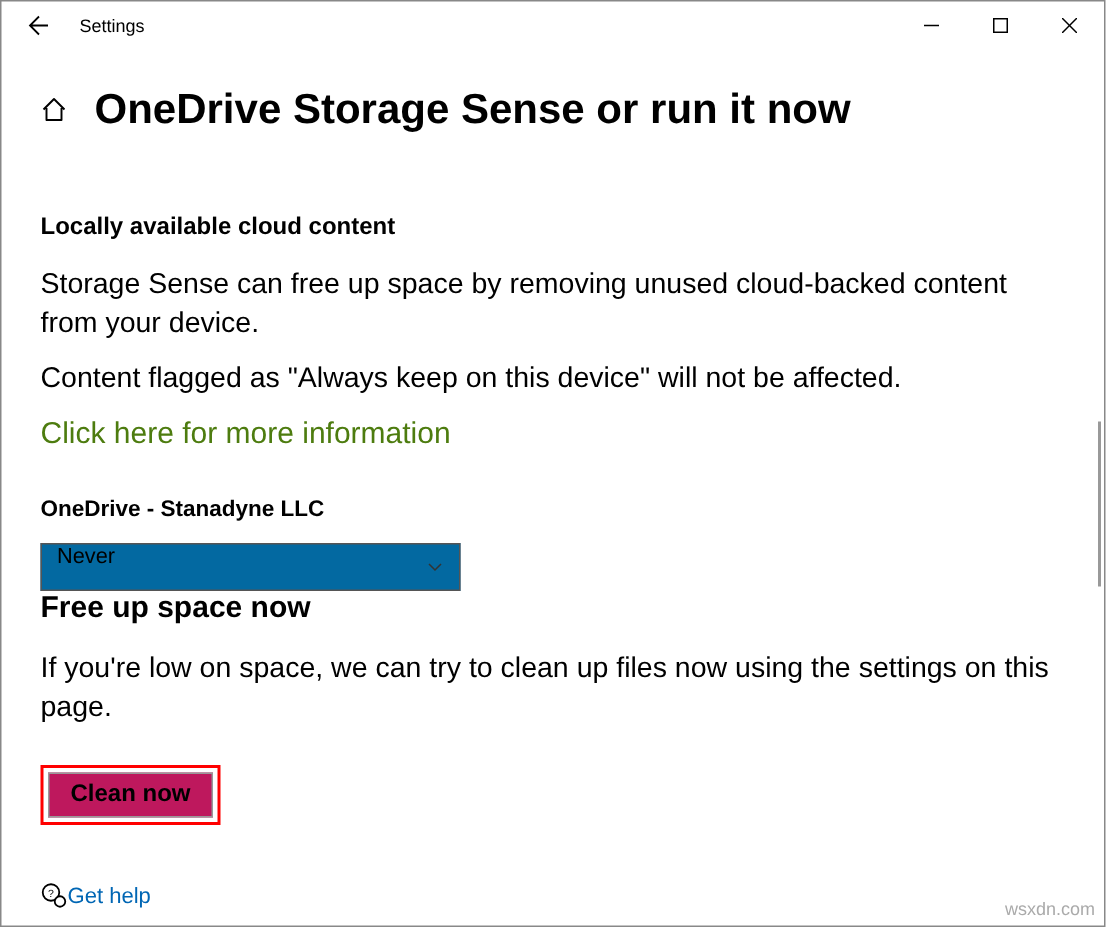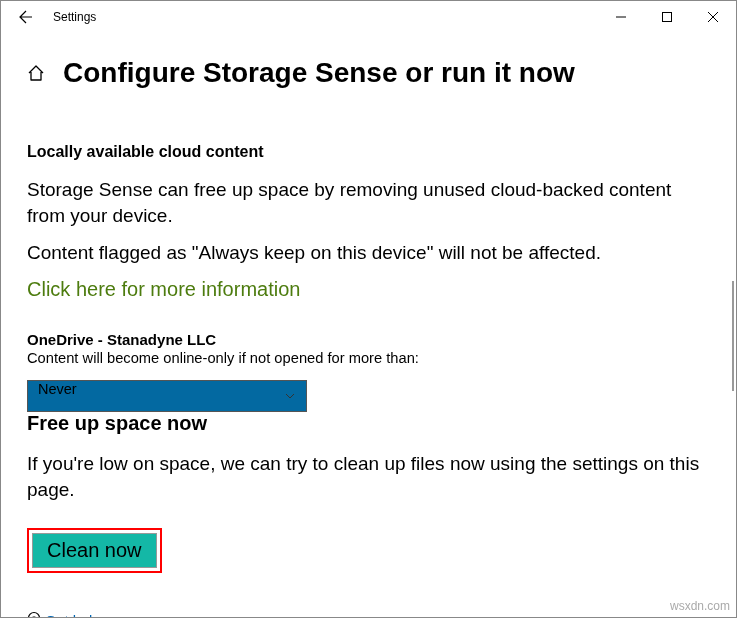--- a/index.html
+++ b/index.html
@@ -112,25 +112,26 @@
       display: flex;
       align-items: center;
     }
     .free-up-heading {
       font-size: 20px;
       font-weight: 600;
       margin-bottom: 16px;
     }
     .clean-button {
       border: 1px solid #999;
-      background: #14b8a6;
+      background: #be185d;
       padding: 5px 14px;
-      font-size: 20px;
+      font-size: 16px;
       cursor: pointer;
       display: inline-block;
+      font-weight: bold;
     }
     .highlight-box {
       border: 2px solid red;
       display: inline-block;
       padding: 3px;
       margin-top: 14px;
     }
     .get-help {
       display: flex;
       align-items: flex-end;
@@ -191,32 +192,31 @@
     </div>
   </div>
 </div>
 
 <div class="header">
   <div class="home-icon">
     <svg width="18" height="18" viewBox="0 0 18 18">
       <path d="M2 9 L9 2 L16 9 M4 8 L4 16 L14 16 L14 8" stroke="#000" stroke-width="1.3" fill="none" stroke-linejoin="round"></path>
     </svg>
   </div>
-  <h1 class="page-title">Configure Storage Sense or run it now</h1>
+  <h1 class="page-title">OneDrive Storage Sense or run it now</h1>
 </div>
 
 <div class="content">
 
   <h2 class="section-heading">Locally available cloud content</h2>
   <p class="body-text">Storage Sense can free up space by removing unused cloud-backed content from your device.</p>
   <p class="body-text">Content flagged as "Always keep on this device" will not be affected.</p>
   <span class="link">Click here for more information</span>
 
   <div class="subheading">OneDrive - Stanadyne LLC</div>
-  <div class="sub-desc">Content will become online-only if not opened for more than:</div>
   <div class="dropdown">
     <span>Never</span>
     <span class="chevron">
       <svg width="12" height="12" viewBox="0 0 12 12">
         <path d="M2 4 L6 8 L10 4" stroke="#333" stroke-width="1" fill="none"></path>
       </svg>
     </span>
   </div>
 
   <h2 class="free-up-heading">Free up space now</h2>

